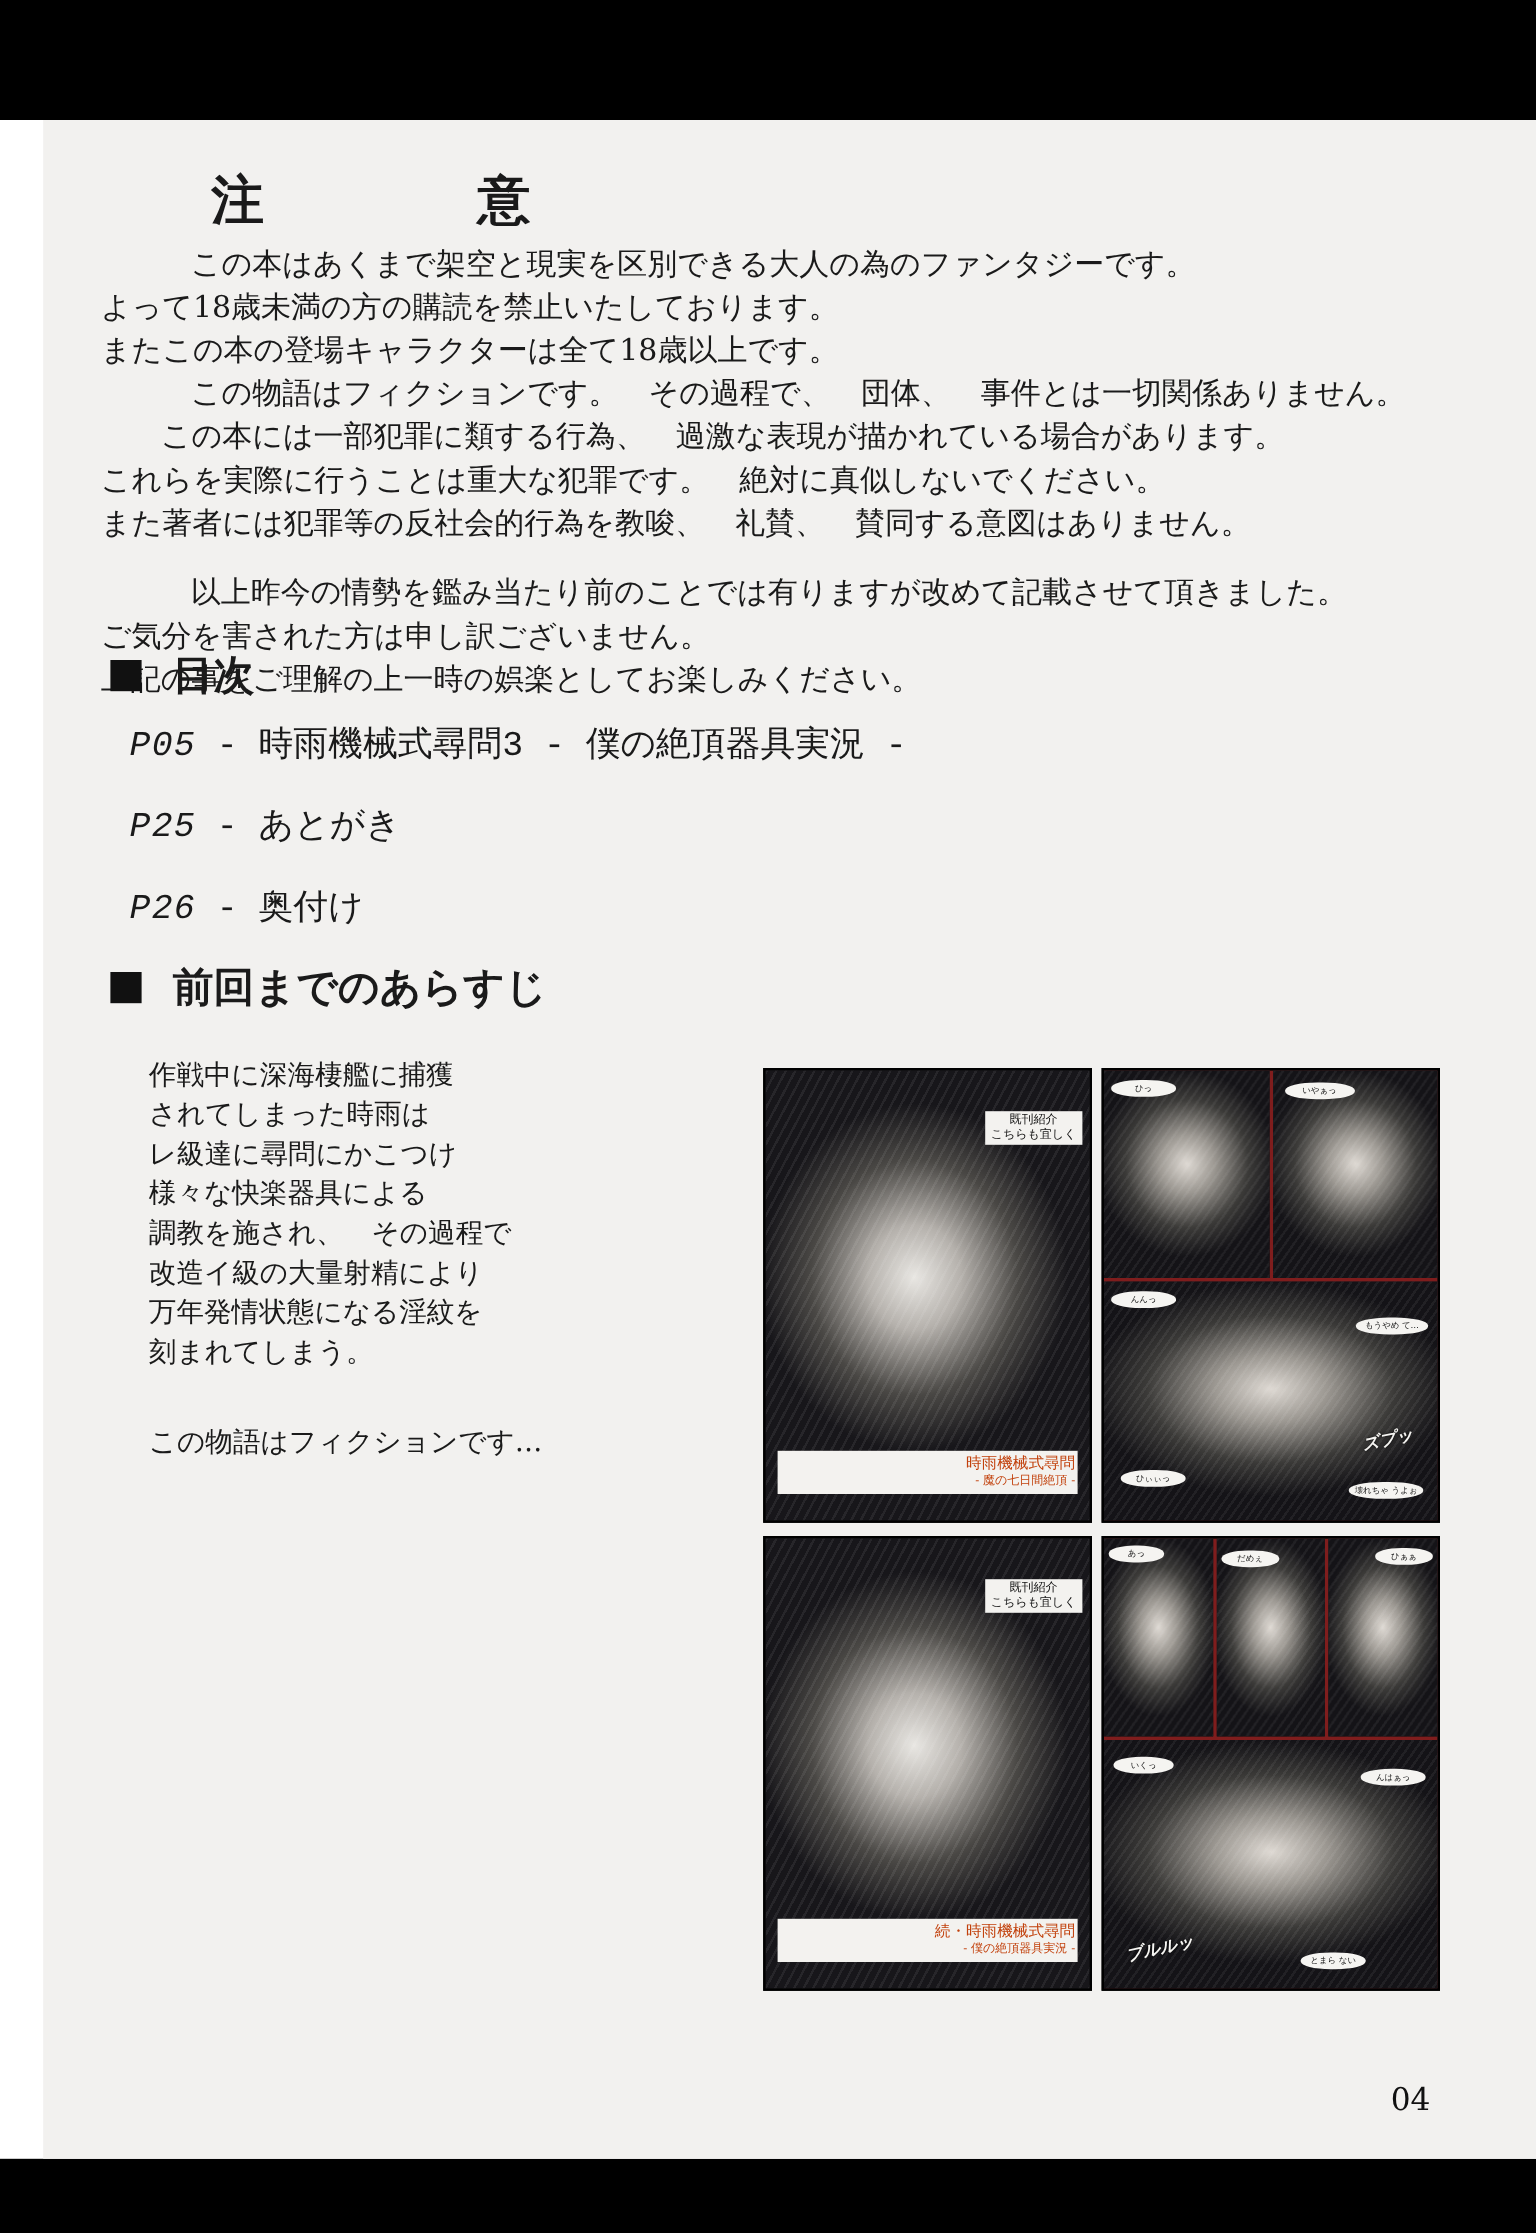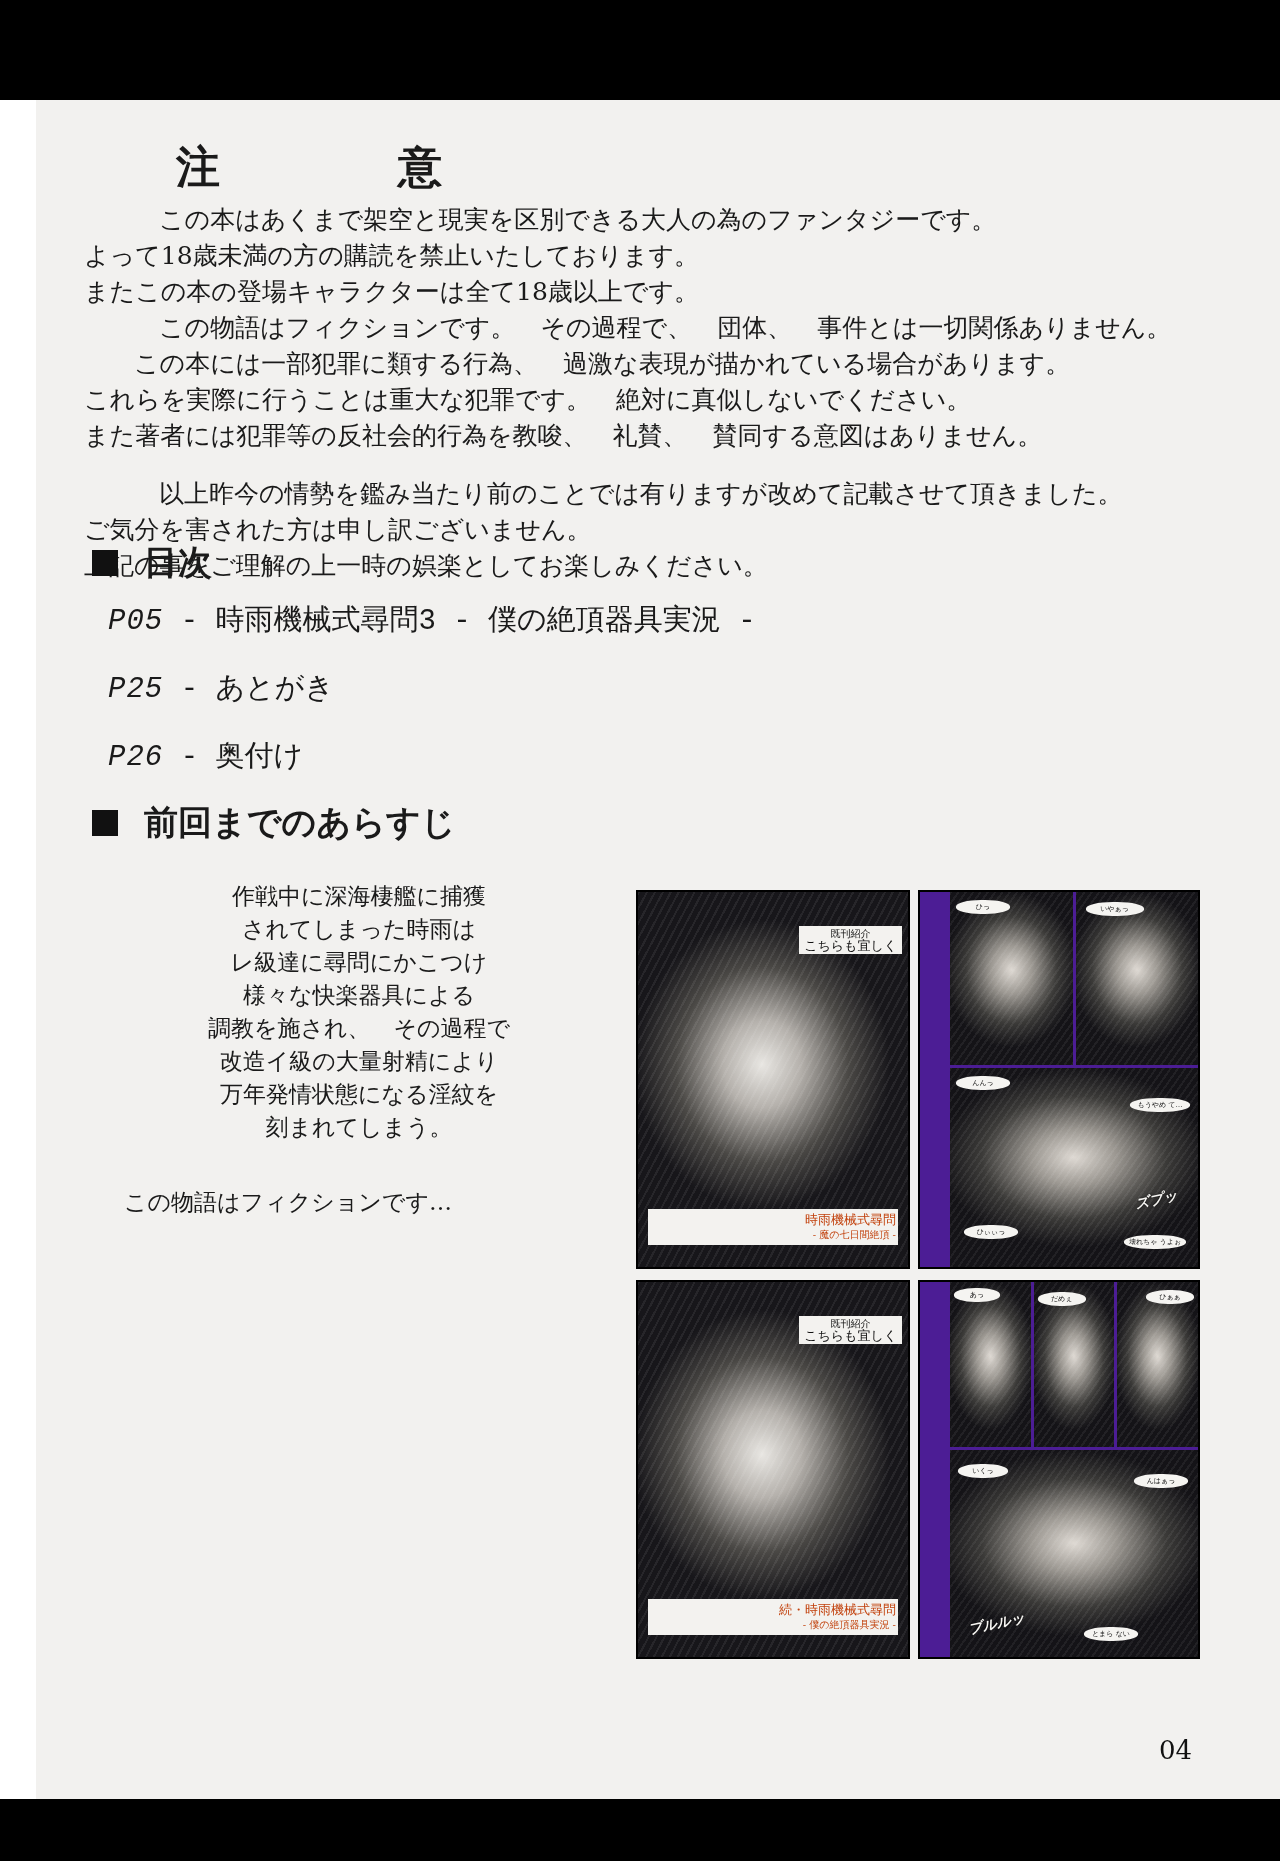--- a/index.html
+++ b/index.html
@@ -110,21 +110,21 @@
   .summary {
     position: absolute;
     left: 88px;
     top: 780px;
     width: 470px;
     font-size: 23px;
     line-height: 33px;
     font-family: "DejaVu Serif", serif;
   }
   .summary p { margin: 0 0 0 0; white-space: pre-line; }
-  .summary .blk { margin-bottom: 42px; text-align: center; }
+  .summary .blk { margin-bottom: 42px; }
 
   
   .panels {
     position: absolute;
     left: 600px;
     top: 790px;
     width: 560px;
     height: 800px;
   }
   .pan {
@@ -165,30 +165,29 @@
     right: 6px;
     top: 34px;
     background: #f3f2ef;
     color: #111;
     font-size: 10px;
     padding: 2px 5px;
     line-height: 12px;
     text-align: center;
     font-family: "DejaVu Serif", serif;
   }
-  .pan .tag .s2 { font-size: 13px; display: block; }
+  .pan .tag .s2 { font-size: 10px; display: block; }
 
   
   .grid2 {
     position: absolute;
     inset: 0;
     display: grid;
     gap: 3px;
-    background: #4c1d95;
-    padding-left: 30px;
+    background: #7f1d1d;
   }
   .gb { grid-template-columns: 1fr 1fr; grid-template-rows: 1fr 1.15fr; }
   .gd { grid-template-columns: 1fr 1fr 1fr; grid-template-rows: 1fr 1.25fr; }
   .cell {
     position: relative;
     background:
       repeating-linear-gradient(125deg, rgba(255,255,255,0.06) 0 2px, rgba(0,0,0,0) 2px 6px),
       radial-gradient(ellipse 60% 50% at 50% 45%, #ded9d3 0%, #9c9892 28%, #3b3a38 62%, #141317 90%),
       linear-gradient(#1b1a1e, #090a0c);
     overflow: hidden;

